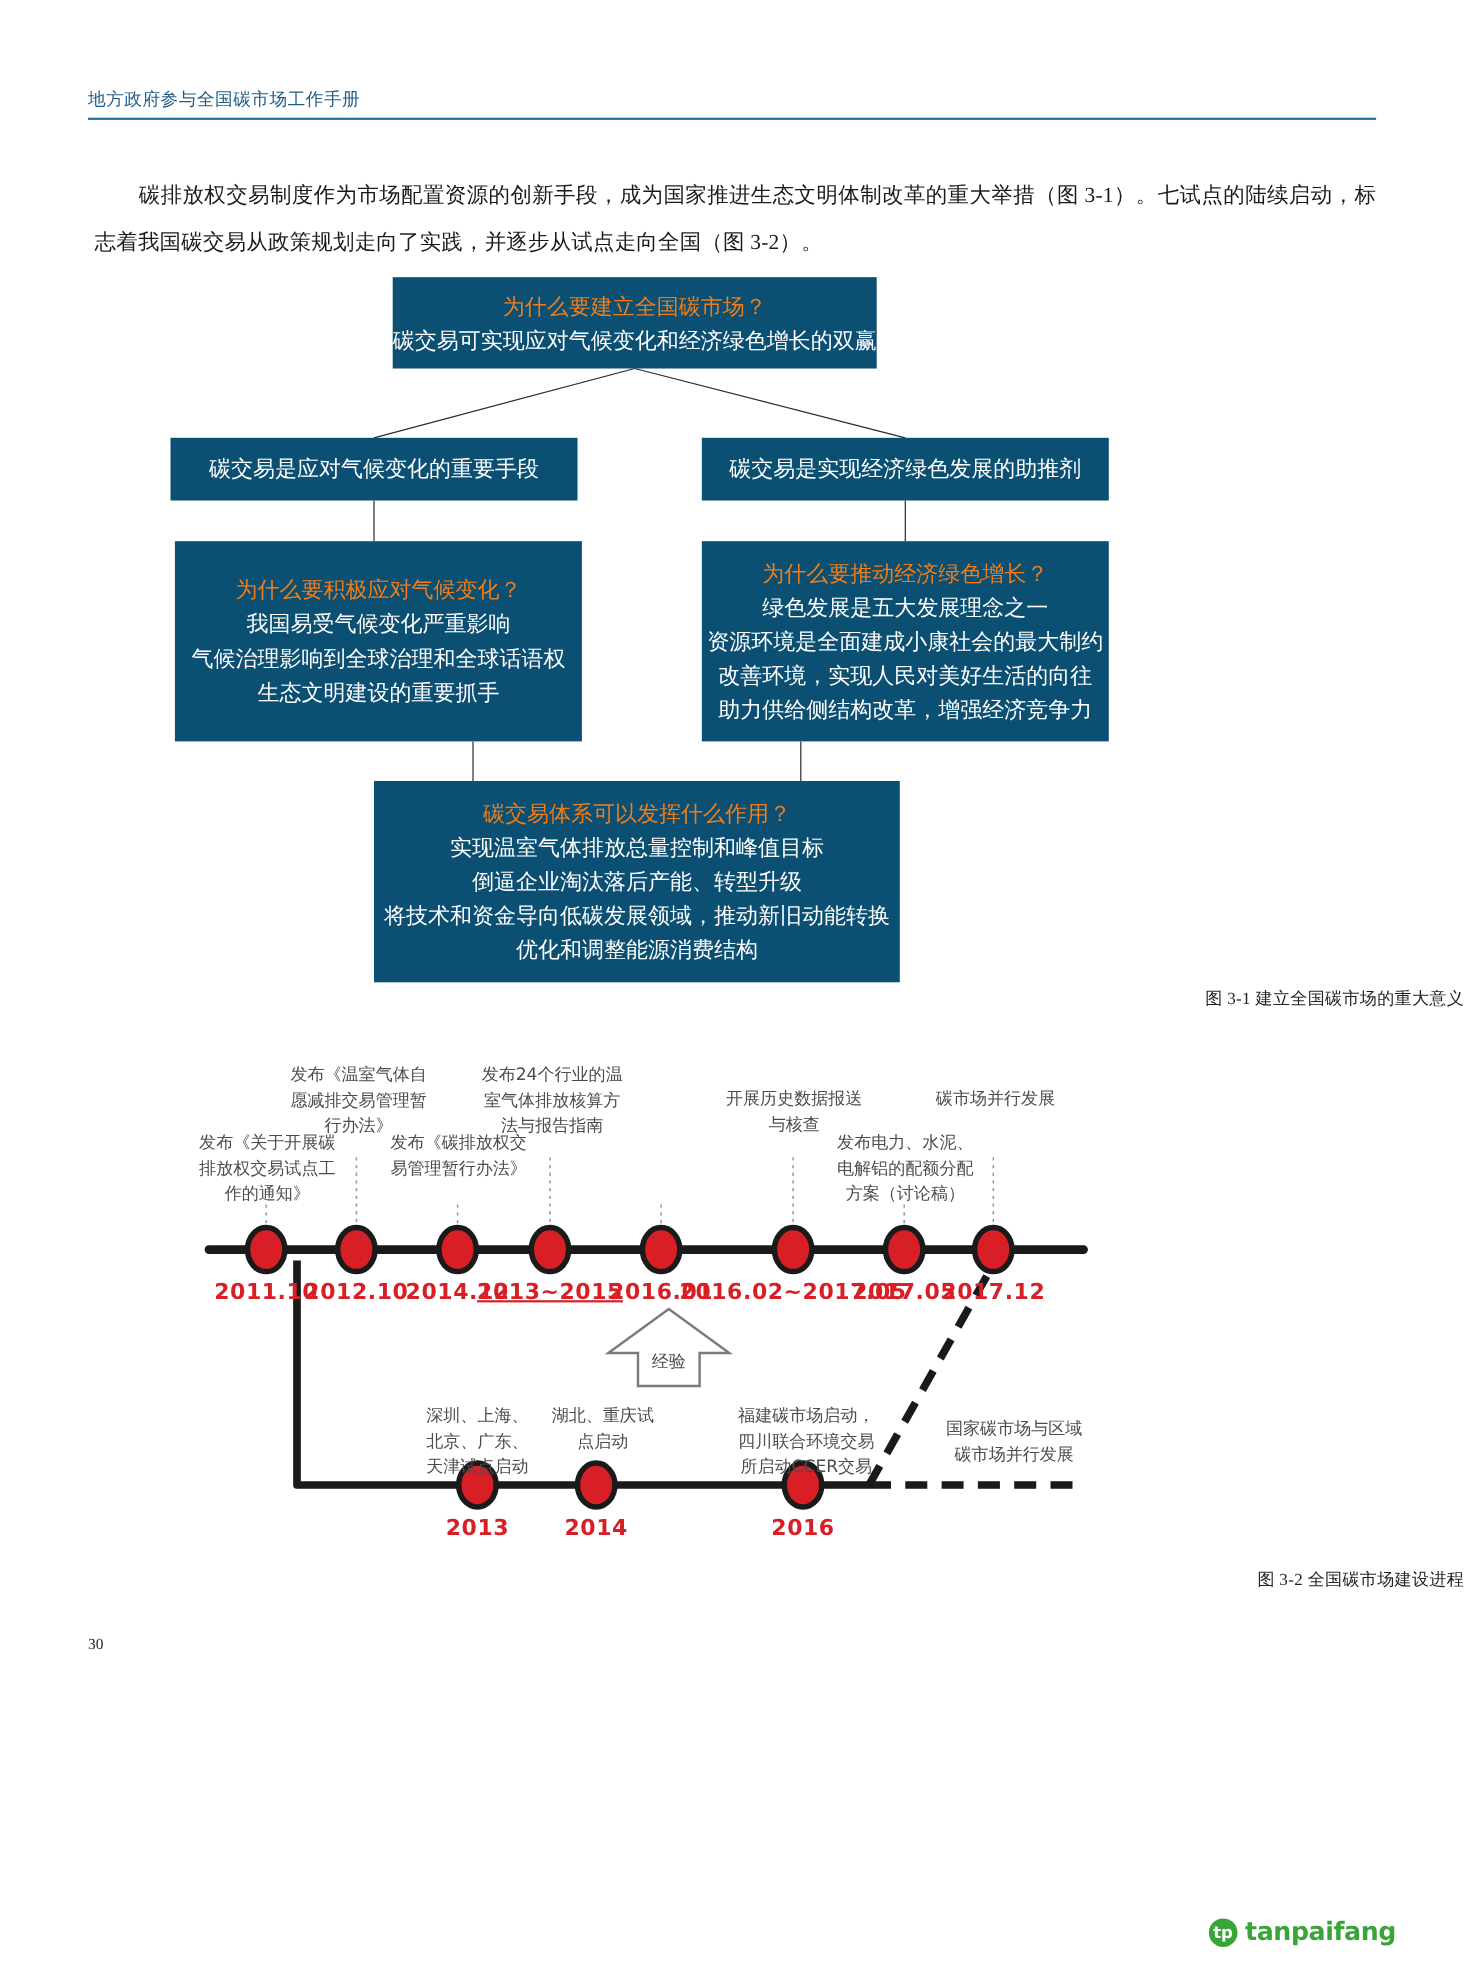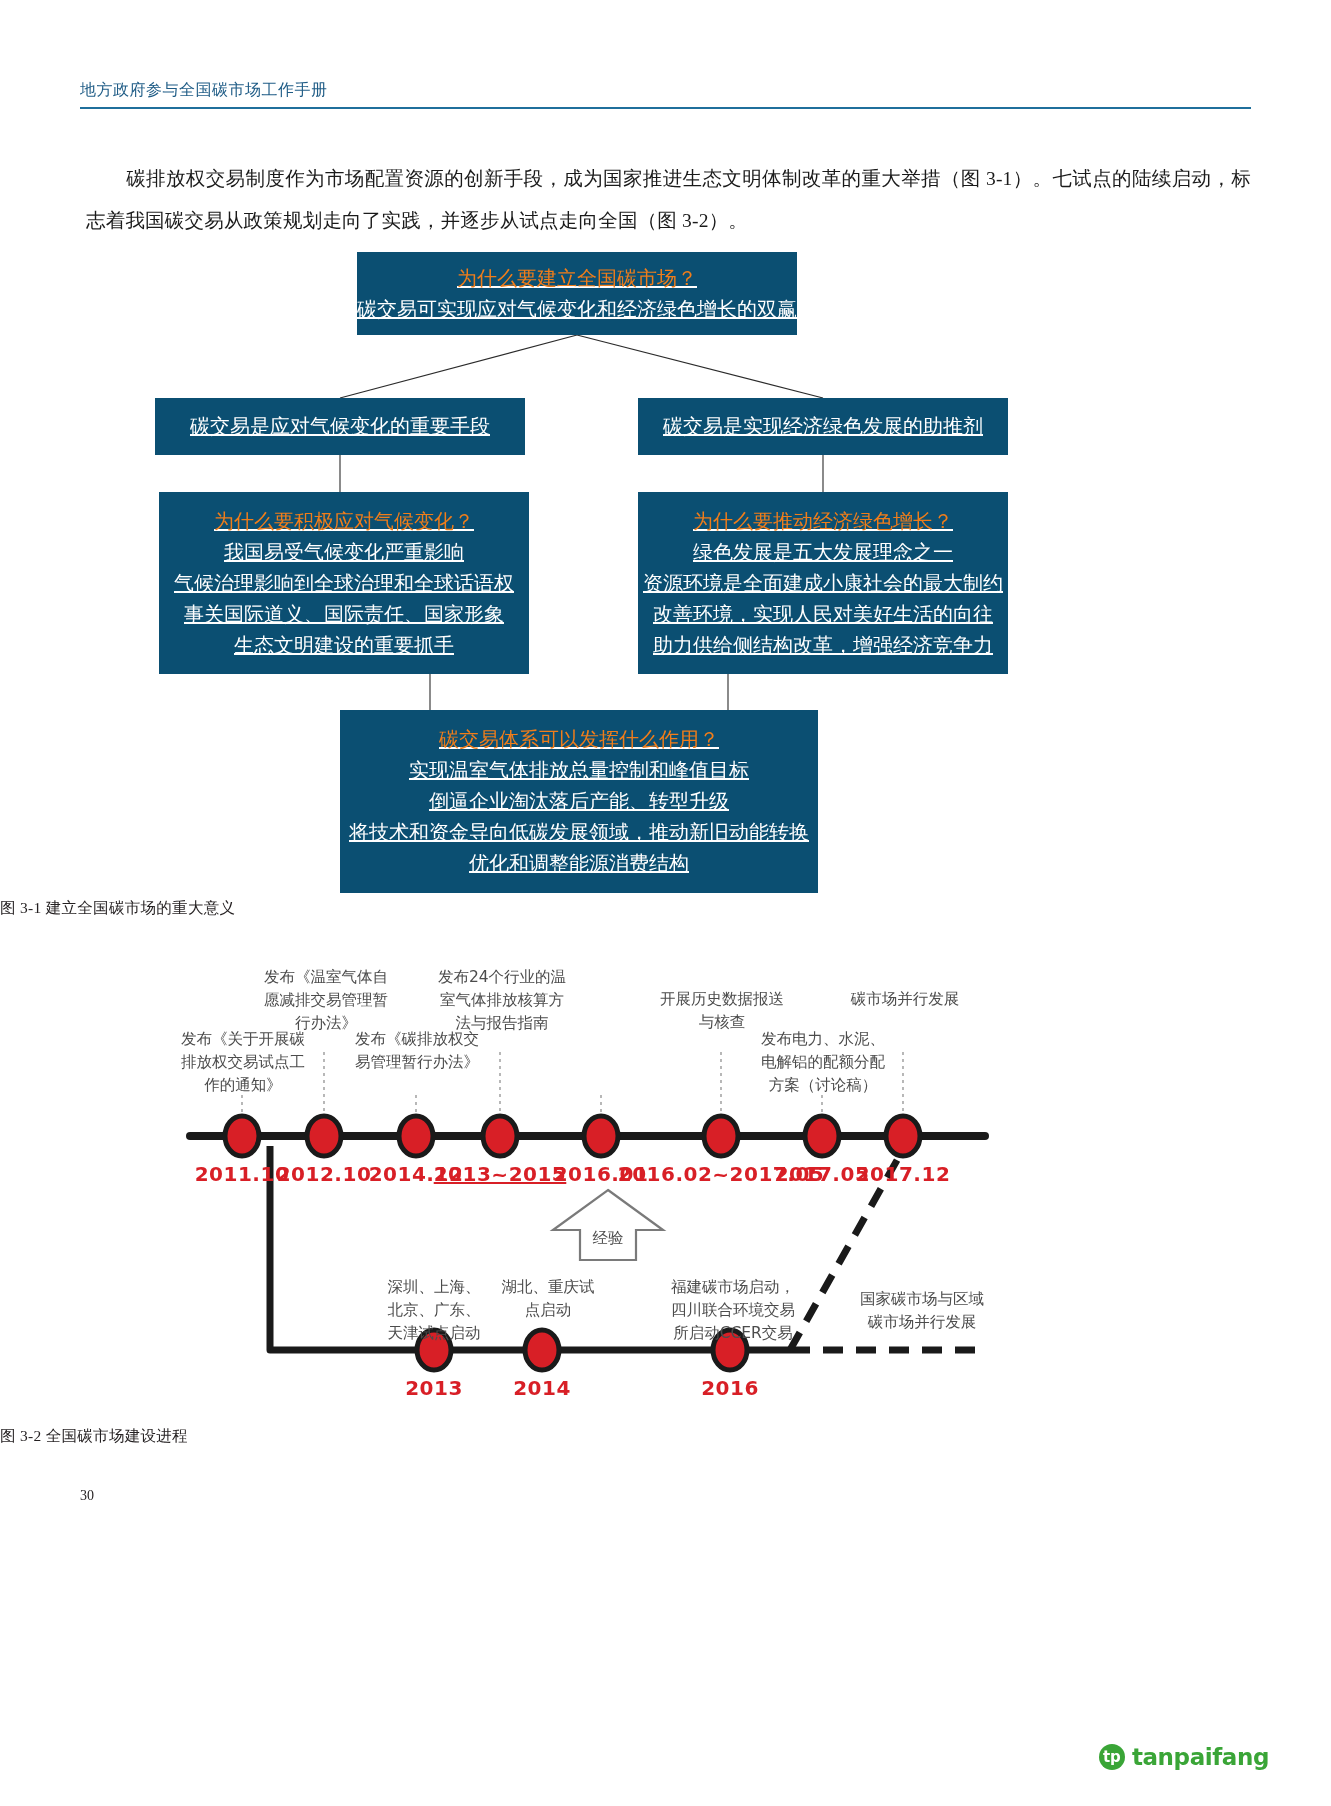--- a/index.html
+++ b/index.html
@@ -62,21 +62,20 @@
     position: absolute;
     background: #0b4f72;
     color: #ffffff;
     font-family: "DejaVu Sans", "Liberation Sans", sans-serif;
     text-align: center;
     box-sizing: border-box;
     display: flex;
     flex-direction: column;
     justify-content: center;
     align-items: center;
-    text-decoration: underline;
   }
   .fbox .q {
     color: #f07d1a;
     font-size: 20px;
     line-height: 31px;
     white-space: nowrap;
   }
   .fbox .ln {
     color: #ffffff;
     font-size: 20px;
@@ -89,21 +88,21 @@
   #box-r1    { left: 638px; top: 158px; width: 370px; height: 57px; }
   #box-l2    { left: 159px; top: 252px; width: 370px; height: 182px; }
   #box-r2    { left: 638px; top: 252px; width: 370px; height: 182px; }
   #box-bot   { left: 340px; top: 470px; width: 478px; height: 183px; }
 
   .connector { position: absolute; overflow: visible; }
 
   .fig-caption {
     position: absolute;
     width: 1331px;
-    text-align: left;
+    text-align: right;
     font-family: "Liberation Serif", serif;
     font-size: 15.5px;
     color: #231f20;
     letter-spacing: 0.3px;
   }
   #cap1 { left: 0; top: 898px; }
   #cap2 { left: 0; top: 1426px; }
 
   
   .fig2 {
@@ -212,21 +211,20 @@
   </div>
 
   <div class="fbox" id="box-r1">
     <div class="ln">碳交易是实现经济绿色发展的助推剂</div>
   </div>
 
   <div class="fbox" id="box-l2">
     <div class="q">为什么要积极应对气候变化？</div>
     <div class="ln">我国易受气候变化严重影响</div>
     <div class="ln">气候治理影响到全球治理和全球话语权</div>
-    <div class="ln">事关国际道义、国际责任、国家形象</div>
     <div class="ln">生态文明建设的重要抓手</div>
   </div>
 
   <div class="fbox" id="box-r2">
     <div class="q">为什么要推动经济绿色增长？</div>
     <div class="ln">绿色发展是五大发展理念之一</div>
     <div class="ln">资源环境是全面建成小康社会的最大制约</div>
     <div class="ln">改善环境，实现人民对美好生活的向往</div>
     <div class="ln">助力供给侧结构改革，增强经济竞争力</div>
   </div>

